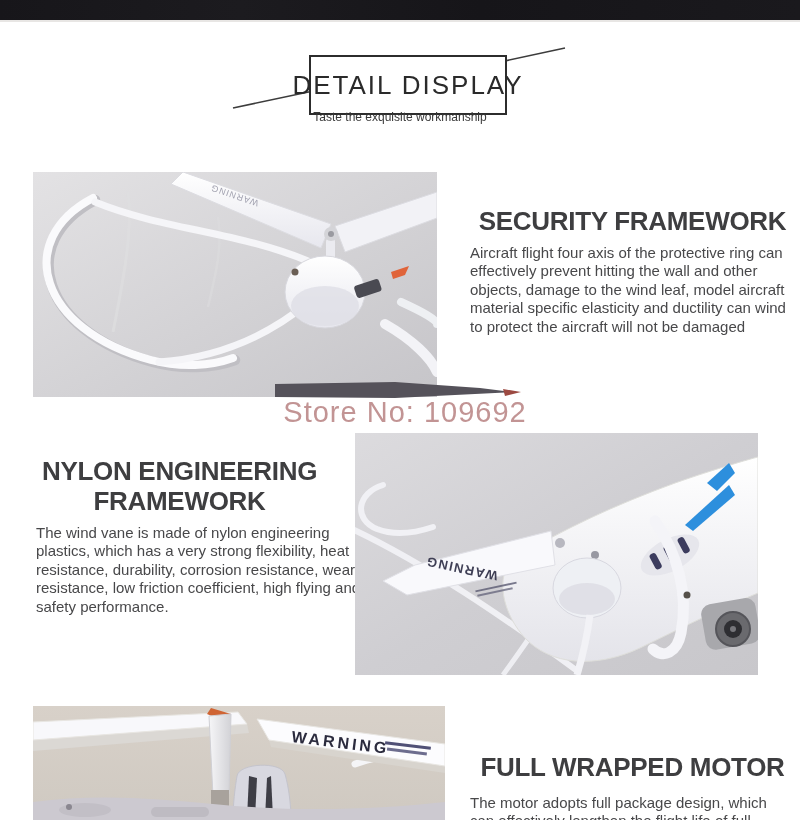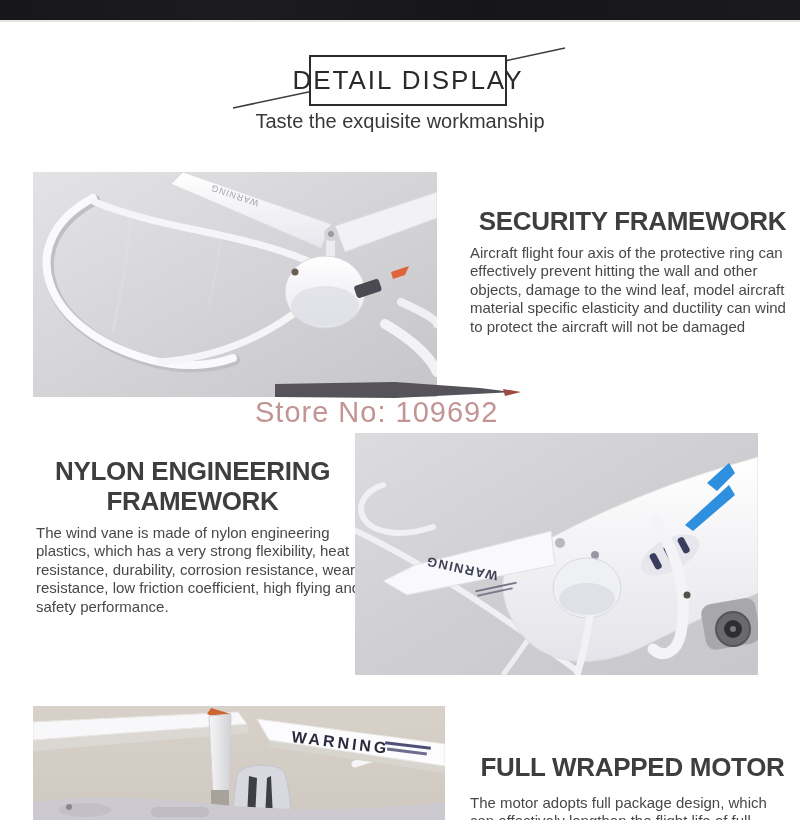--- a/index.html
+++ b/index.html
@@ -3,34 +3,34 @@
 <meta charset="utf-8">
 <style>
   html,body{margin:0;padding:0;background:#ffffff;}
   .page{position:relative;width:800px;height:820px;overflow:hidden;background:#ffffff;
         font-family:"Liberation Sans", sans-serif;}
   .abs{position:absolute;}
   .top-strip{left:0;top:0;width:800px;height:20px;
      background:linear-gradient(90deg,#17161a 0%,#1c1b1f 30%,#161519 60%,#1a191d 100%);
      border-bottom:2px solid #e8e6e4;}
   .header-lines{left:150px;top:40px;width:500px;height:80px;}
-  .title-box{left:309px;top:55px;width:198px;height:51px;box-sizing:border-box;
+  .title-box{left:309px;top:55px;width:198px;height:60px;box-sizing:border-box;
      border:2px solid #2c2c2c;background:#ffffff;display:flex;align-items:center;justify-content:center;}
   .title-box span{font-size:26px;letter-spacing:2px;color:#2a2a2a;white-space:nowrap;}
-  .subtitle{left:0;top:110px;width:800px;text-align:center;font-size:20px;color:#383838;}
+  .subtitle{left:0;top:110px;width:800px;text-align:center;font-size:12px;color:#383838;}
   .photo{display:block;}
   .sec-heading{font-size:26px;font-weight:bold;color:#3e3e40;text-align:center;
      letter-spacing:-0.3px;line-height:30px;}
   .sec-body{font-size:15px;color:#48484a;line-height:18.4px;}
   .h-security{left:460px;top:206px;width:345px;}
   .b-security{left:470px;top:244px;width:332px;}
   .wedge{left:275px;top:382px;width:248px;height:18px;}
-  .watermark{left:255px;top:396px;width:300px;font-size:29px;
+  .watermark{left:255px;top:396px;width:300px;text-align:center;font-size:29px;
      color:#c29494;letter-spacing:1px;white-space:nowrap;}
-  .h-nylon{left:20px;top:456px;width:345px;}
+  .h-nylon{left:7px;top:456px;width:345px;}
   .b-nylon{left:36px;top:524px;width:336px;}
   .h-motor{left:460px;top:752px;width:345px;}
   .b-motor{left:470px;top:794px;width:332px;}
   .b-motor div{white-space:nowrap;}
 </style>
 </head>
 <body>
 
 <div class="page">
 

